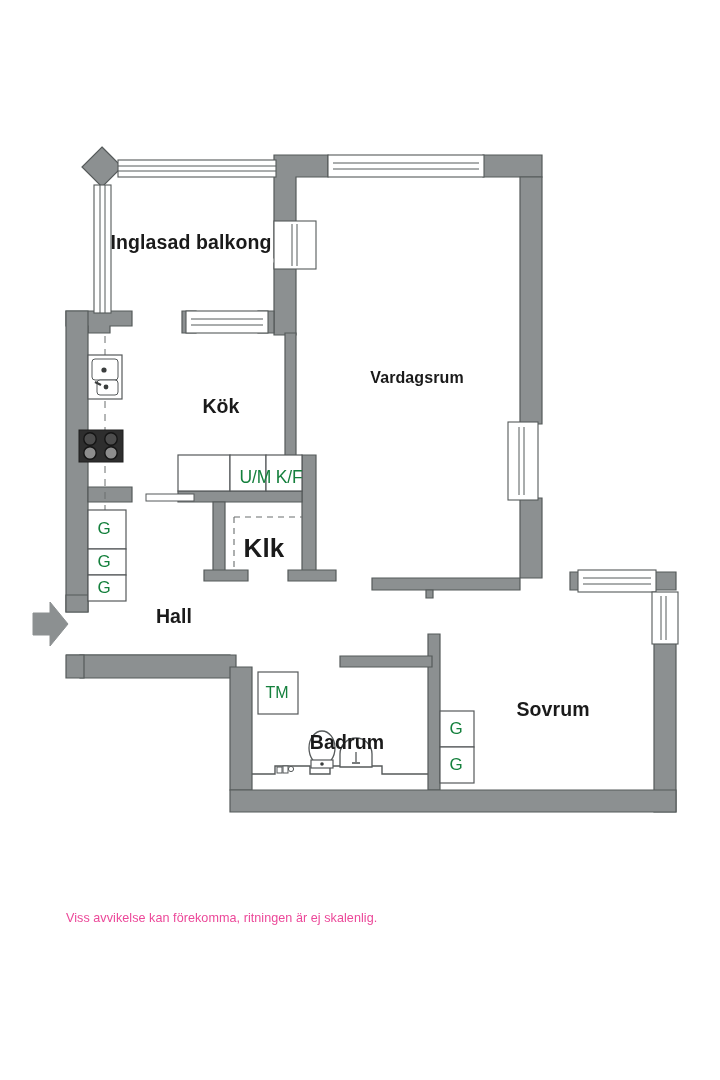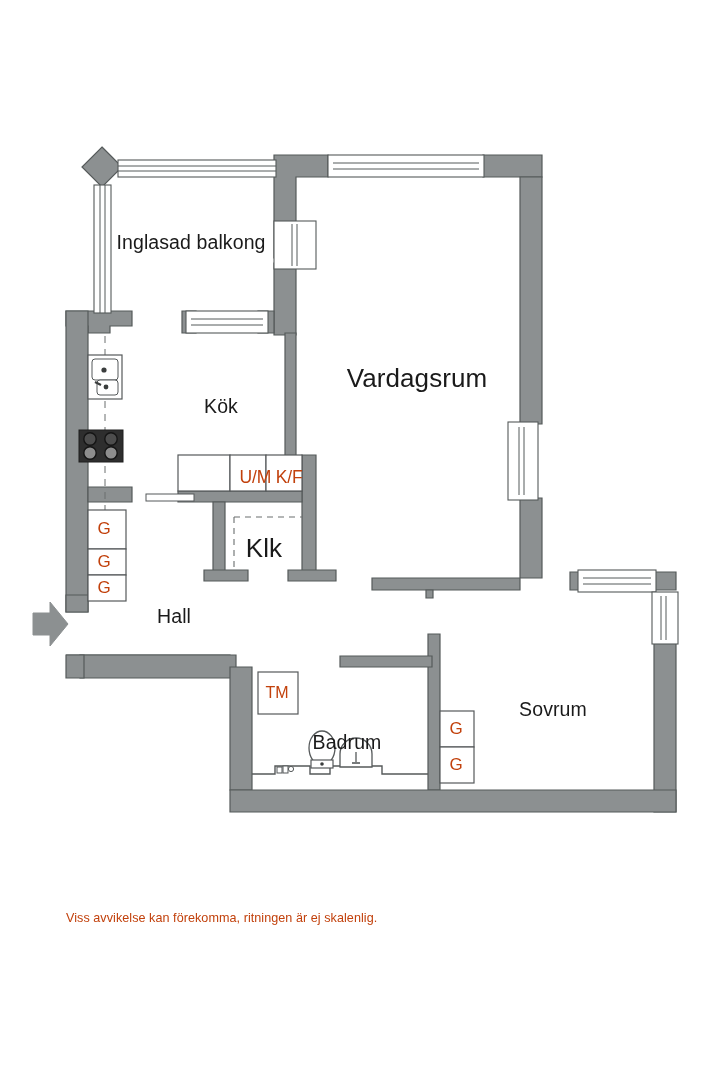--- a/index.html
+++ b/index.html
@@ -25,55 +25,55 @@
     left: 0;
     top: 0;
     width: 720px;
     height: 1080px;
   }
   .room-label {
     position: absolute;
     color: #1a1a1a;
     white-space: nowrap;
     font-family: "Liberation Sans", sans-serif;
-    font-weight: 400;
+    font-weight: 700;
     transform: translate(-50%, -50%);
     letter-spacing: 0.1px;
   }
   .lbl-balkong { left: 191px; top: 242px; font-size: 19.5px; }
   .lbl-kok     { left: 221px; top: 406px; font-size: 19.5px; }
-  .lbl-vardags { left: 417px; top: 378px; font-size: 26px; }
+  .lbl-vardags { left: 417px; top: 378px; font-size: 16px; }
   .lbl-klk     { left: 264px; top: 548px; font-size: 26px; }
   .lbl-hall    { left: 174px; top: 616px; font-size: 19.5px; text-align: center; }
   .lbl-badrum  { left: 347px; top: 716px; font-size: 19.5px; margin-top: 26px; }
   .lbl-sovrum  { left: 553px; top: 681px; font-size: 19.5px; margin-top: 28px; }
 
   .box-label {
     position: absolute;
-    color: #c2410c;
+    color: #15803d;
     white-space: nowrap;
     font-family: "Liberation Sans", sans-serif;
     transform: translate(-50%, -50%);
     font-size: 17px;
   }
   .lbl-umkf { left: 271px; top: 477px; font-size: 17.5px; letter-spacing: -0.2px; }
   .lbl-tm   { left: 277px; top: 693px; font-size: 16px; }
 
   .g-hall-1 { left: 104px; top: 529px; }
   .g-hall-2 { left: 104px; top: 562px; }
   .g-hall-3 { left: 104px; top: 588px; }
   .g-sov-1  { left: 456px; top: 729px; }
   .g-sov-2  { left: 456px; top: 765px; }
 
   #disclaimer {
     position: absolute;
     left: 66px;
     top: 911px;
     font-size: 12.6px;
-    color: #c2410c;
+    color: #ec4899;
     font-family: "Liberation Sans", sans-serif;
     white-space: nowrap;
     letter-spacing: 0.05px;
   }
 </style>
 </head>
 <body>
 
 <div id="plan-root">
 

